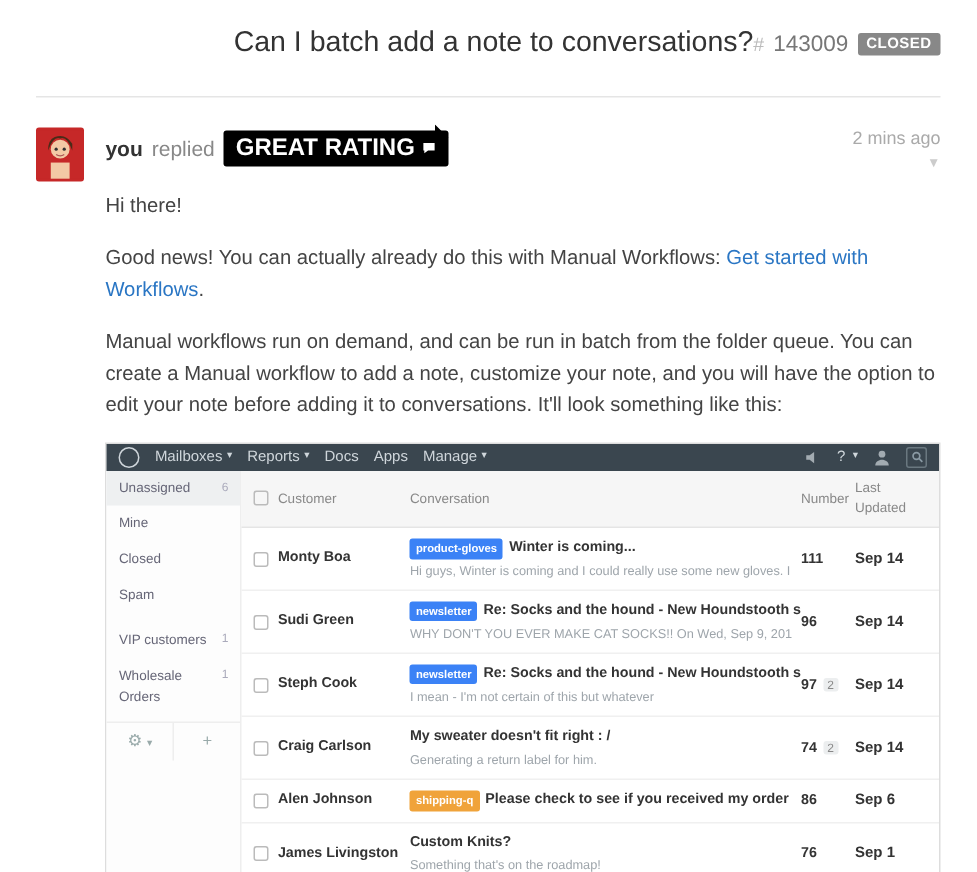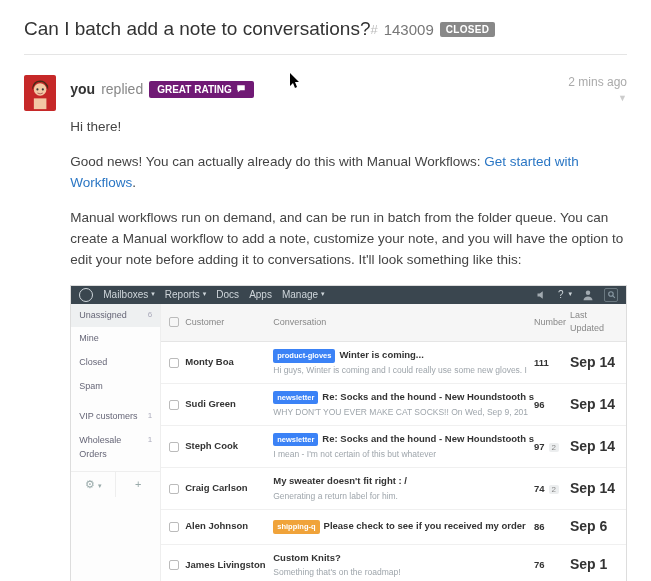--- a/index.html
+++ b/index.html
@@ -1,31 +1,31 @@
 <!DOCTYPE html>
 <html><head>
 <meta charset="utf-8">
 <style>
   * { box-sizing: border-box; margin: 0; padding: 0; }
   body { font-family: -apple-system, BlinkMacSystemFont, "Segoe UI", Helvetica, Arial, sans-serif; color: #333; width: 651px; background: #fff; }
   .wrap { padding: 18px 24px; }
-  .hdr { display: flex; justify-content: flex-start; align-items: center; border-bottom: 1px solid #e5e5e5; padding-bottom: 14px; }
+  .hdr { display: flex; justify-content: flex-end; align-items: center; border-bottom: 1px solid #e5e5e5; padding-bottom: 24px; }
   .title { font-size: 19px; font-weight: 400; color: #333; }
   .right-hdr { display: flex; align-items: center; gap: 6px; font-size: 14px; color: #9aa0a6; }
   .hash { color:#bbb; font-size:13px;}
   .ticket-no { color:#777; font-weight:500; font-size:15px;}
   .status-pill { background:#888; color:#fff; font-size:10px; font-weight:700; padding:2px 6px; border-radius:2px; letter-spacing:0.3px;}
   .post { display:flex; margin-top:20px; gap:14px; }
   .avatar { width:36px; height:36px; background:#c62828; border-radius:2px; display:flex; align-items:center; justify-content:center; overflow:hidden;}
   .avatar svg{width:36px;height:36px;}
   .body { flex:1; }
   .byline { display:flex; align-items:center; gap:6px; position:relative; }
   .you { font-weight:700; color:#333; font-size:14px;}
   .replied { color:#888; font-size:14px;}
-  .rating { background:#701a75; color:#fff; font-size:10px; font-weight:700; padding:3px 8px; border-radius:2px; display:flex; align-items:center; gap:4px;}
+  .rating { background:#000000; color:#fff; font-size:16px; font-weight:700; padding:3px 8px; border-radius:2px; display:flex; align-items:center; gap:4px;}
   .rating svg{width:10px;height:10px;fill:#fff;}
   .time { margin-left:auto; color:#aaa; font-size:12px; display:flex; align-items:flex-end; gap:4px;flex-direction:column;}
   .time .chev{font-size:9px;color:#ccc;}
   .cursor { position:absolute; left:220px; top:-2px; }
   .cursor svg{width:12px;height:16px;}
   .msg { margin-top:14px; font-size:13.5px; line-height:1.55; color:#444; }
   .msg p { margin-bottom:14px; }
   .msg a { color:#2a76c4; text-decoration:none; }
   
   .embed { border:1px solid #ddd; width:100%; font-size:10px; color:#555; margin:8px 0 16px; }
@@ -58,21 +58,21 @@
   .chk{width:10px;height:10px;border:1px solid #bbb;border-radius:2px;}
   .cust{font-weight:700;color:#333;font-size:9.5px;}
   .conv-line1{display:flex;align-items:center;gap:4px;font-size:9.5px;color:#333;font-weight:700;}
   .conv-line1 .subj{white-space:nowrap;overflow:hidden;text-overflow:ellipsis;max-width:230px;}
   .conv-line2{color:#9ea5ab;font-size:8.5px;white-space:nowrap;overflow:hidden;text-overflow:ellipsis;max-width:260px;margin-top:1px;}
   .tag{font-size:7.5px;color:#fff;padding:1px 4px;border-radius:2px;font-weight:700;}
   .tag.grey{background:#3b82f6;}
   .tag.orange{background:#f0a33a;}
   .num{font-weight:700;color:#333;font-size:9.5px;}
   .reply-ct{background:#eceeef;color:#888;font-size:8px;padding:0 3px;border-radius:2px;margin-left:4px;}
-  .upd{font-weight:700;color:#333;font-size:14px;}
+  .upd{font-weight:700;color:#333;font-size:10px;}
 </style>
 </head>
 <body>
 
 <div class="wrap">
   <div class="hdr">
     <div class="title">Can I batch add a note to conversations?</div>
     <div class="right-hdr">
       <span class="hash">#</span>
       <span class="ticket-no">143009</span>

